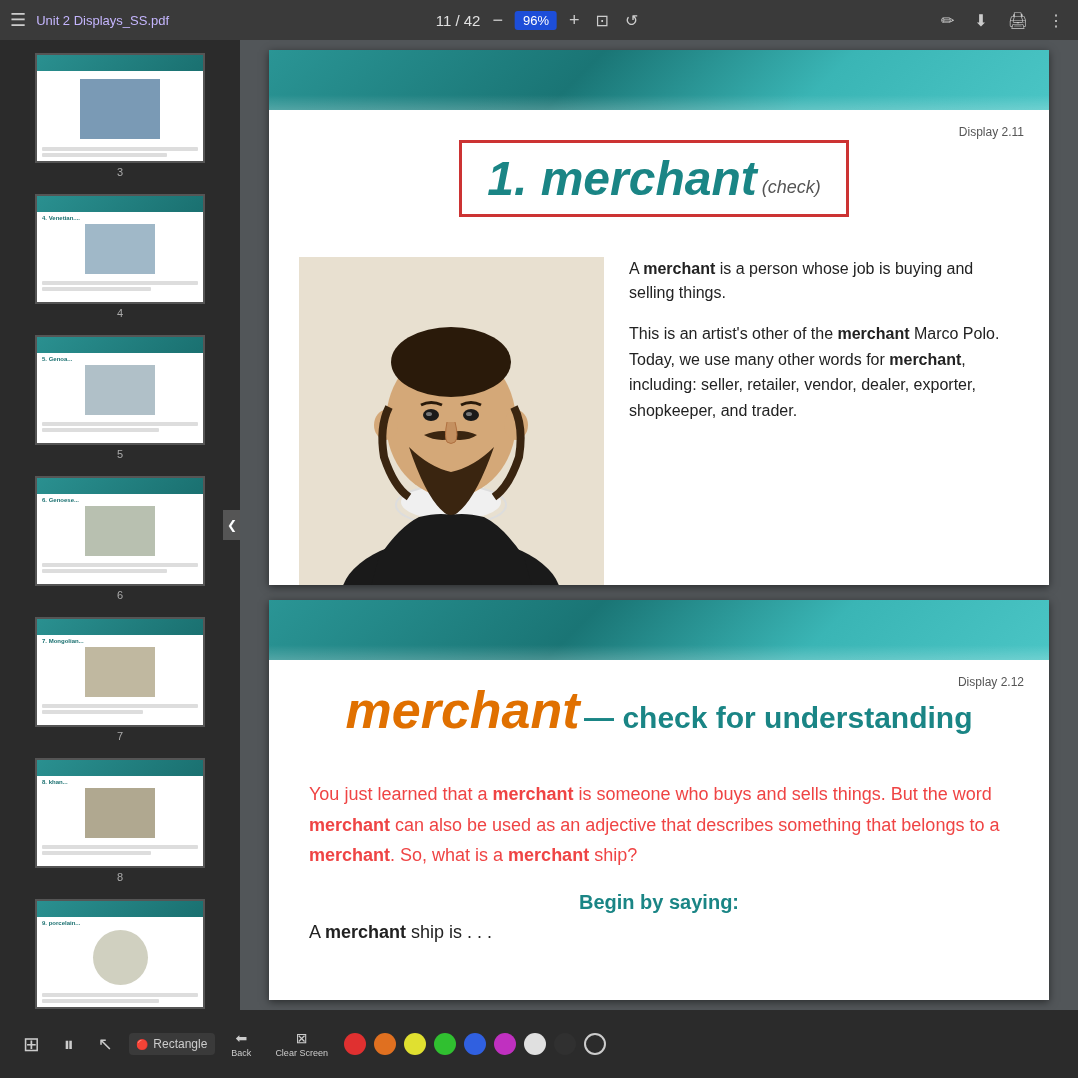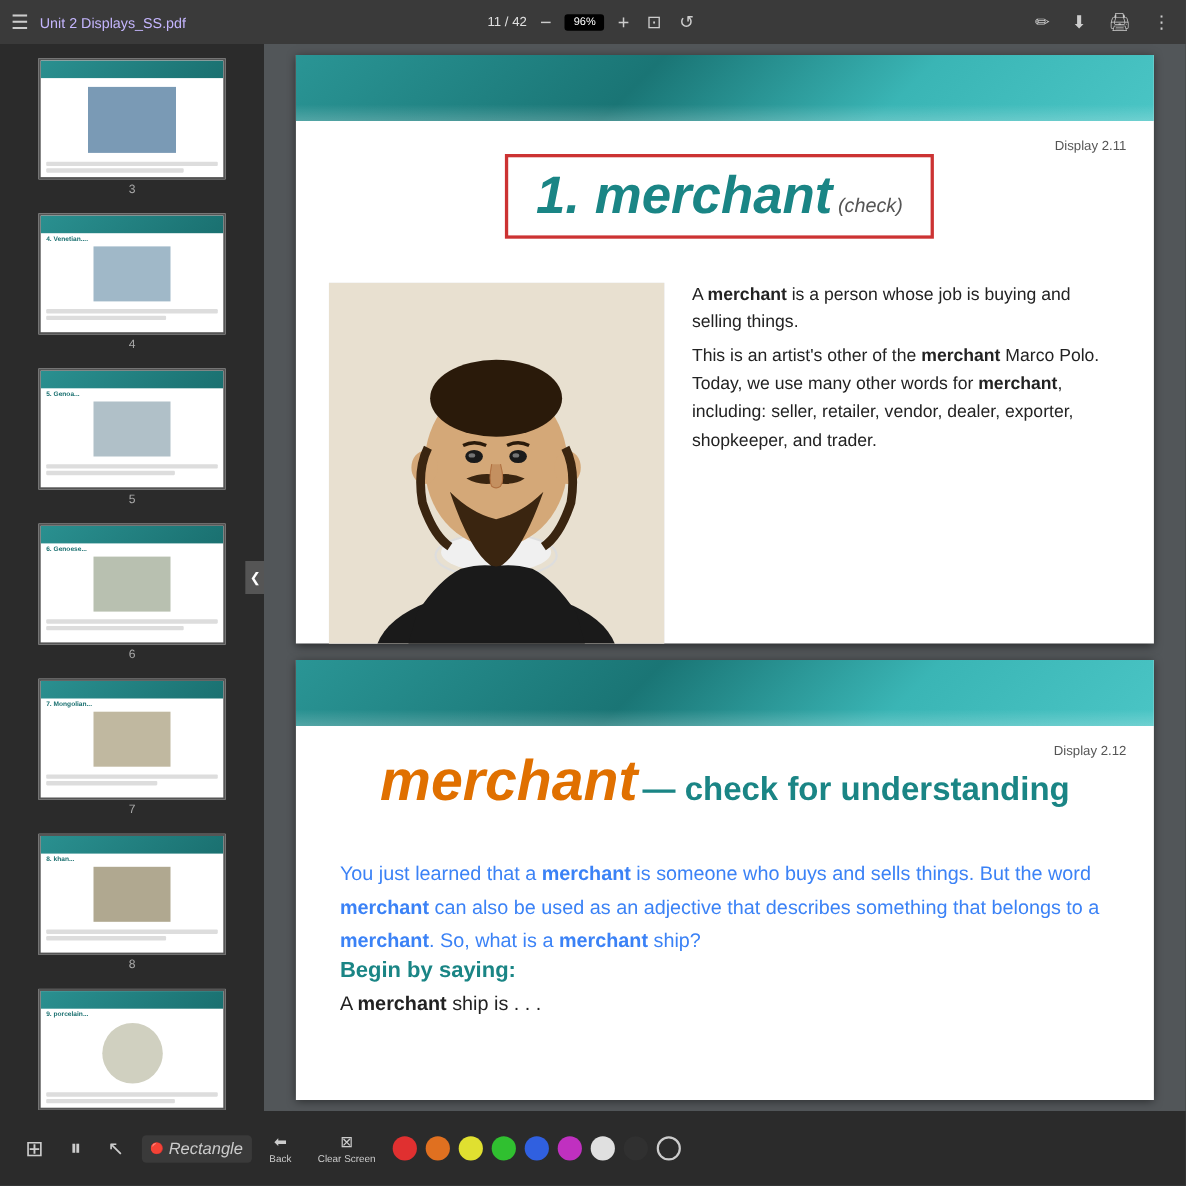--- a/index.html
+++ b/index.html
@@ -168,21 +168,21 @@
     .section-label {
       font-size: 20px;
       font-weight: bold;
       color: #1a8585;
       margin-bottom: 8px;
     }
     .explanation-text {
       font-size: 16px;
       line-height: 1.5;
       color: #222;
-      margin-bottom: 6px;
+      margin-bottom: 16px;
     }
     .explanation-text strong { font-weight: bold; }
     .example-text {
       font-size: 16px;
       line-height: 1.6;
       color: #222;
     }
     .example-text strong { font-weight: bold; }
 
     
@@ -201,28 +201,30 @@
       font-style: italic;
     }
     .page2-subtitle {
       font-size: 30px;
       color: #1a8585;
       font-weight: bold;
     }
     .page2-body-text {
       font-size: 18px;
       line-height: 1.7;
-      color: #3b82f6;
+      color: #ef4444;
+      margin-bottom: 20px;
     }
     .page2-body-text strong { font-weight: bold; }
     .begin-label {
       font-size: 20px;
       font-weight: bold;
       color: #1a8585;
       margin-bottom: 8px;
+      text-align: center;
     }
     .begin-text {
       font-size: 18px;
       color: #222;
     }
     .begin-text strong { font-weight: bold; }
 
     
     .bottom-toolbar {
       background: #2b2b2b;
@@ -299,23 +301,23 @@
     }
   </style>
 </head>
 <body>
 
 <div class="toolbar">
   <span class="hamburger">☰</span>
   <span style="font-size:13px; color:#c4b5fd;">Unit 2 Displays_SS.pdf</span>
 
   <div style="position:absolute; left:50%; transform:translateX(-50%); display:flex; align-items:center; gap:8px;">
-    <span style="font-size:12px; color:#e0e0e0;">11 / 42</span>
+    <span style="font-size:15px; color:#e0e0e0;">11 / 42</span>
     <span class="toolbar-icon" style="font-size:18px;">−</span>
-    <span style="background:#000000; color:#fff; padding:2px 8px; font-size:10px; border-radius:3px;">96%</span>
+    <span style="background:#1d4ed8; color:#fff; padding:2px 8px; font-size:13px; border-radius:3px;">96%</span>
     <span class="toolbar-icon" style="font-size:18px;">+</span>
     <span class="toolbar-icon">⊡</span>
     <span class="toolbar-icon">↺</span>
   </div>
 
   <div class="toolbar-right">
     <span class="toolbar-icon">✏</span>
     <span class="toolbar-icon">⬇</span>
     <span class="toolbar-icon">🖨</span>
     <span class="toolbar-icon">⋮</span>
@@ -536,21 +538,21 @@
   </div>
   <div class="bt-btn">
     <span class="bt-icon">⏸</span>
   </div>
   <div class="bt-btn">
     <span class="bt-icon" style="font-size:18px;">↖</span>
   </div>
 
   <div style="display:flex;align-items:center;gap:4px;background:#3a3a3a;padding:4px 8px;border-radius:4px;">
     <span style="font-size:10px;color:#ccc;">🔴</span>
-    <span style="font-size:15px;color:#ccc;font-style:italic;">Rectangle</span>
+    <span style="font-size:12px;color:#ccc;">Rectangle</span>
   </div>
 
   <div class="bt-btn">
     <span class="bt-icon" style="font-size:14px;">⬅</span>
     <span style="font-size:9px;color:#ccc;">Back</span>
   </div>
 
   <div class="bt-btn">
     <span class="bt-icon" style="font-size:14px;">⊠</span>
     <span style="font-size:9px;color:#ccc;">Clear Screen</span>

